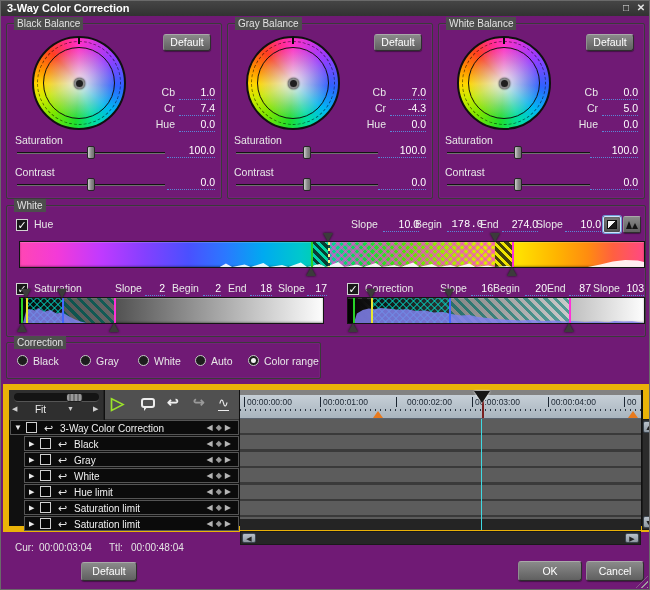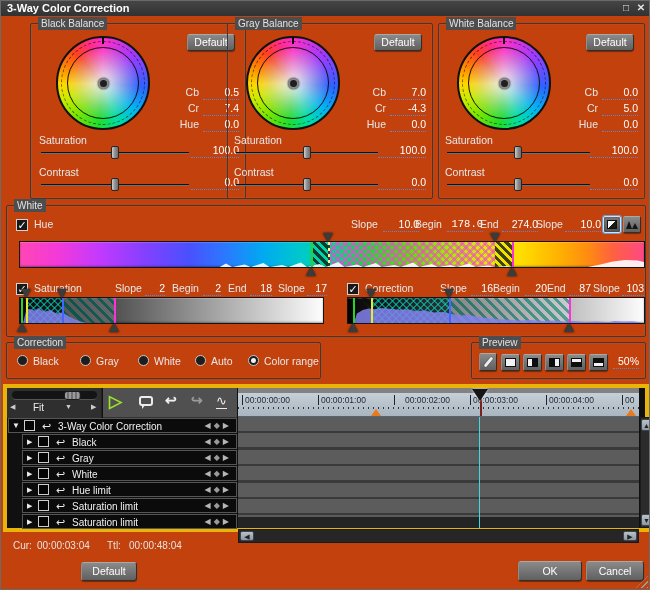--- a/index.html
+++ b/index.html
@@ -1,16 +1,16 @@
 <!DOCTYPE html>
 <html><head>
 <meta charset="utf-8">
 <style>
   html,body{margin:0;padding:0;background:#333;}
-  #scene{position:relative;width:650px;height:590px;background:#c2410c;
+  #scene{position:relative;width:650px;height:590px;background:#701a75;
     font-family:"Liberation Sans",sans-serif;overflow:hidden;border:1px solid #6a6a6a;box-sizing:border-box;
     -webkit-font-smoothing:antialiased;}
   *{box-sizing:border-box;}
   .abs{position:absolute;}
   
   .titlebar{position:absolute;left:0;top:0;width:650px;height:15px;background:linear-gradient(#454545,#323232);
     color:#fff;font-size:11px;font-weight:bold;line-height:15px;padding-left:6px;}
   .wicon{position:absolute;top:0;width:14px;height:14px;color:#e4e4e4;font-size:10px;line-height:14px;text-align:center;font-weight:bold;}
   
   .group{position:absolute;border:1px solid #3a3a3a;border-radius:2px;box-shadow:inset 0 0 0 1px rgba(255,255,255,0.04);}
@@ -75,31 +75,31 @@
 <body>
 
 <div id="scene">
 
   <div class="titlebar">
     <span>3-Way Color Correction</span>
     <span class="wicon" style="right:18px;">□</span>
     <span class="wicon" style="right:3px;">✕</span>
   </div>
 
-  <div class="group" style="left:5px;top:22px;width:216px;height:176px;margin-left:24px;">
+  <div class="group" style="left:5px;top:22px;width:216px;height:176px;">
     <span class="legend">Black Balance</span>
     <div class="btn" style="right:10px;top:10px;width:48px;height:17px;line-height:15px;">Default</div>
     <div class="wheel" style="left:25px;top:12px;">
       <div class="wheel-ticks"></div>
       <div class="wheel-disc"></div>
       <div class="wheel-topTick"></div>
       <div class="wheel-knob"></div>
     </div>
     <span class="lab" style="left:140px;top:62px;width:28px;text-align:right;">Cb</span>
-    <span class="val" style="left:172px;top:62px;width:36px;">0.5</span>
+    <span class="val" style="left:172px;top:62px;width:36px;">1.0</span>
     <span class="lab" style="left:140px;top:78px;width:28px;text-align:right;">Cr</span>
     <span class="val" style="left:172px;top:78px;width:36px;">7.4</span>
     <span class="lab" style="left:140px;top:94px;width:28px;text-align:right;">Hue</span>
     <span class="val" style="left:172px;top:94px;width:36px;">0.0</span>
     <span class="lab" style="left:8px;top:110px;">Saturation</span>
     <div class="sl-track" style="left:10px;top:128px;width:148px;">
       <div class="sl-handle" style="left:70px;"></div>
     </div>
     <span class="val" style="left:160px;top:120px;width:48px;">100.0</span>
     <span class="lab" style="left:8px;top:142px;">Contrast</span>
@@ -259,52 +259,22 @@
     <span class="radio" style="left:73px;top:12px;"></span>
     <span class="lab" style="left:89px;top:12px;">Gray</span>
     <span class="radio" style="left:131px;top:12px;"></span>
     <span class="lab" style="left:147px;top:12px;">White</span>
     <span class="radio" style="left:188px;top:12px;"></span>
     <span class="lab" style="left:204px;top:12px;">Auto</span>
     <span class="radio sel" style="left:241px;top:12px;"></span>
     <span class="lab" style="left:257px;top:12px;">Color range</span>
   </div>
 
-  <div class="group" style="left:470px;top:341px;width:175px;height:37px;">
-    <span class="legend">Preview</span>
-    <div class="btn small" style="left:7px;top:10px;width:18px;height:18px;">
-      <div style="position:absolute;left:7px;top:2px;width:3px;height:12px;background:#ececec;border-radius:2px;transform:rotate(40deg);box-shadow:0 0 1px #111;"></div>
-    </div>
-    <div class="btn small" style="left:29px;top:11px;width:19px;height:17px;">
-      <div class="pv-ic"></div>
-    </div>
-    <div class="btn small" style="left:51px;top:11px;width:19px;height:17px;">
-      <div class="pv-ic">
-          <div class="pv-half" style="right:0;top:0;width:5px;height:100%;"></div>
-        </div>
-    </div>
-    <div class="btn small" style="left:73px;top:11px;width:19px;height:17px;">
-      <div class="pv-ic">
-          <div class="pv-half" style="left:0;top:0;width:5px;height:100%;"></div>
-        </div>
-    </div>
-    <div class="btn small" style="left:95px;top:11px;width:19px;height:17px;">
-      <div class="pv-ic">
-          <div class="pv-half" style="left:0;bottom:0;width:100%;height:4px;"></div>
-        </div>
-    </div>
-    <div class="btn small" style="left:117px;top:11px;width:19px;height:17px;">
-      <div class="pv-ic">
-          <div class="pv-half" style="left:0;top:0;width:100%;height:4px;"></div>
-        </div>
-    </div>
-    <span class="val" style="left:141px;top:12px;width:26px;">50%</span>
-  </div>
-
-  <div class="abs" style="left:2px;top:383px;width:646px;height:148px;background:#101010;border:4px solid #eab308;">
+
+  <div class="abs" style="left:2px;top:383px;width:646px;height:148px;background:#101010;border:6px solid #eab308;">
 
     <div class="abs" style="left:0;top:0;width:95px;height:30px;background:#2f2f2f;border-right:1px solid #222;">
       <div class="abs" style="left:5px;top:3px;width:85px;height:9px;background:#141414;border-radius:4px;border-bottom:1px solid #555;">
         <div class="abs" style="left:52px;top:0;width:17px;height:9px;border-radius:3px;background:repeating-linear-gradient(90deg,#9a9a9a 0 2px,#6f6f6f 2px 4px);border:1px solid #1c1c1c;"></div>
       </div>
       <span class="abs" style="left:3px;top:15px;color:#ccc;font-size:7px;">◀</span>
       <span class="abs" style="left:26px;top:14px;color:#ececec;font-size:10px;">Fit</span>
       <span class="abs" style="left:58px;top:15px;color:#ccc;font-size:7px;">▼</span>
       <span class="abs" style="left:84px;top:15px;color:#ccc;font-size:7px;">▶</span>
     </div>

